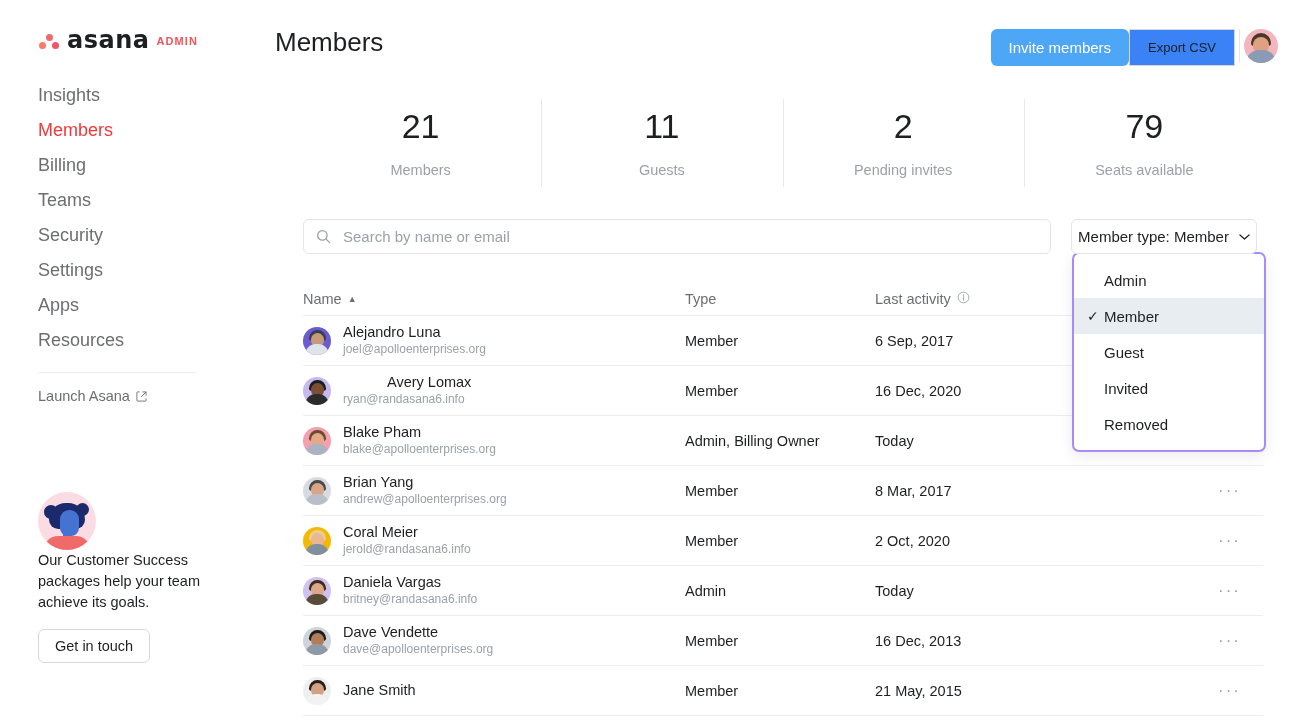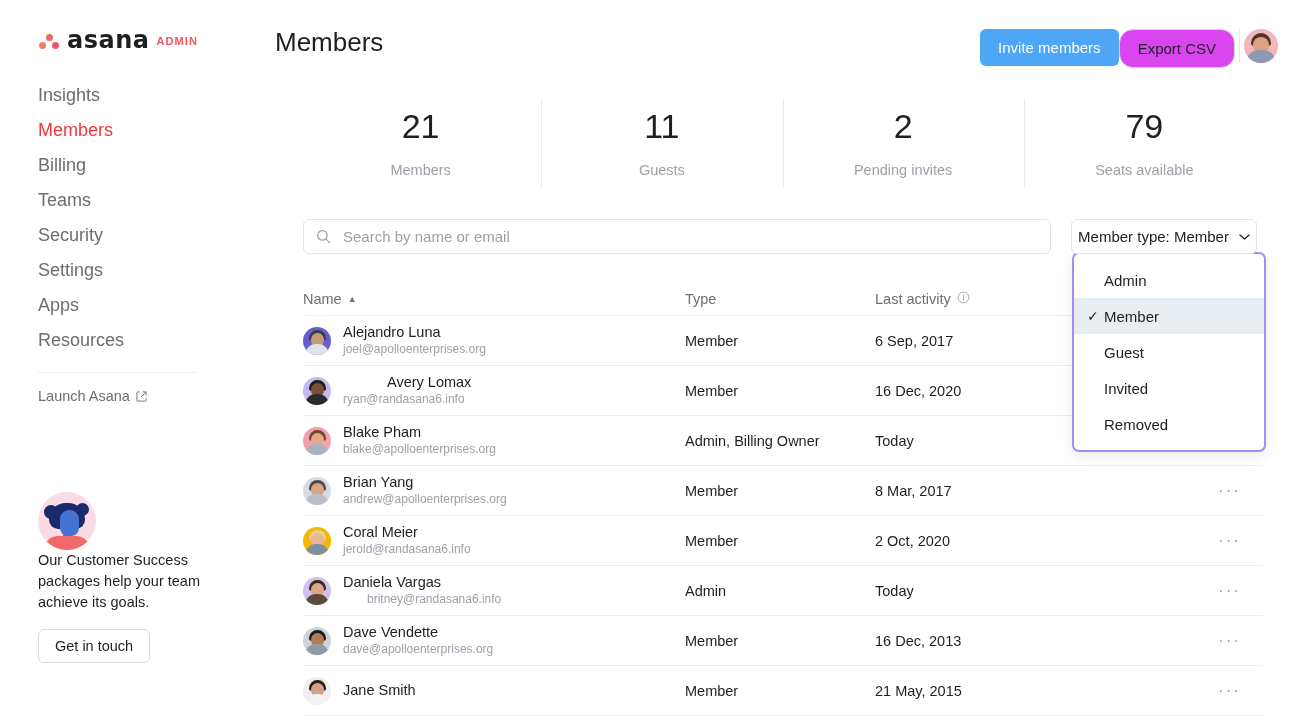--- a/index.html
+++ b/index.html
@@ -105,22 +105,22 @@
   .header-actions {
     position: absolute; right: 22px; top: 29px;
     display: flex; align-items: flex-start; 
   }
   .btn-primary {
     background: #4ea6f7; color: #fff; border: none; border-radius: 6px;
     font-size: 15px; padding: 10px 18px; cursor: pointer;
     font-family: "Liberation Sans", sans-serif;
   }
   .btn-secondary {
-    background: #d946ef; color: #1e1f21; border: 1px solid #d8d8d8;
-    border-radius: 14px; font-size: 15px; padding: 10px 18px; cursor: pointer;
+    background: #3b82f6; color: #1e1f21; border: 1px solid #d8d8d8;
+    border-radius: 0; font-size: 13px; padding: 10px 18px; cursor: pointer;
     font-family: "Liberation Sans", sans-serif;
   }
   .hdr-divider { width: 1px; height: 34px; background: #e6e6e6; margin: 0 4px; }
   .avatar-hdr {
     width: 34px; height: 34px; border-radius: 50%;
     background: #f4b6bd; position: relative; overflow: hidden; cursor: pointer;
   }
   .avatar-hdr .h { position:absolute; width:20px; height:13px; left:7px; top:4px; background:#4a3728; border-radius:10px 10px 3px 3px;}
   .avatar-hdr .f { position:absolute; width:16px; height:17px; left:9px; top:8px; background:#e0a183; border-radius:8px;}
   .avatar-hdr .b { position:absolute; width:30px; height:13px; left:2px; bottom:0; background:#8b9ab5; border-radius:14px 14px 0 0;}
@@ -443,21 +443,21 @@
 
     <div class="trow">
       <div class="cell-name">
         <span class="av" id="av5" style="background: rgb(207, 194, 238);">
             <i class="hair" style="background: rgb(63, 42, 29);"></i>
             <i class="face" style="background: rgb(219, 169, 138);"></i>
             <i class="body" style="background: rgb(90, 74, 58);"></i>
           </span>
         <span>
           <span class="nm" style="display:block;">Daniela Vargas</span>
-          <span class="em" style="display:block;margin-left:24px;">britney@randasana6.info</span>
+          <span class="em" style="display:block;">britney@randasana6.info</span>
         </span>
       </div>
       <div class="cell-type">Admin</div>
       <div class="cell-act">Today</div>
       <div class="cell-menu">···</div>
     </div>
 
     <div class="trow">
       <div class="cell-name">
         <span class="av" id="av6" style="background: rgb(207, 212, 218);">

